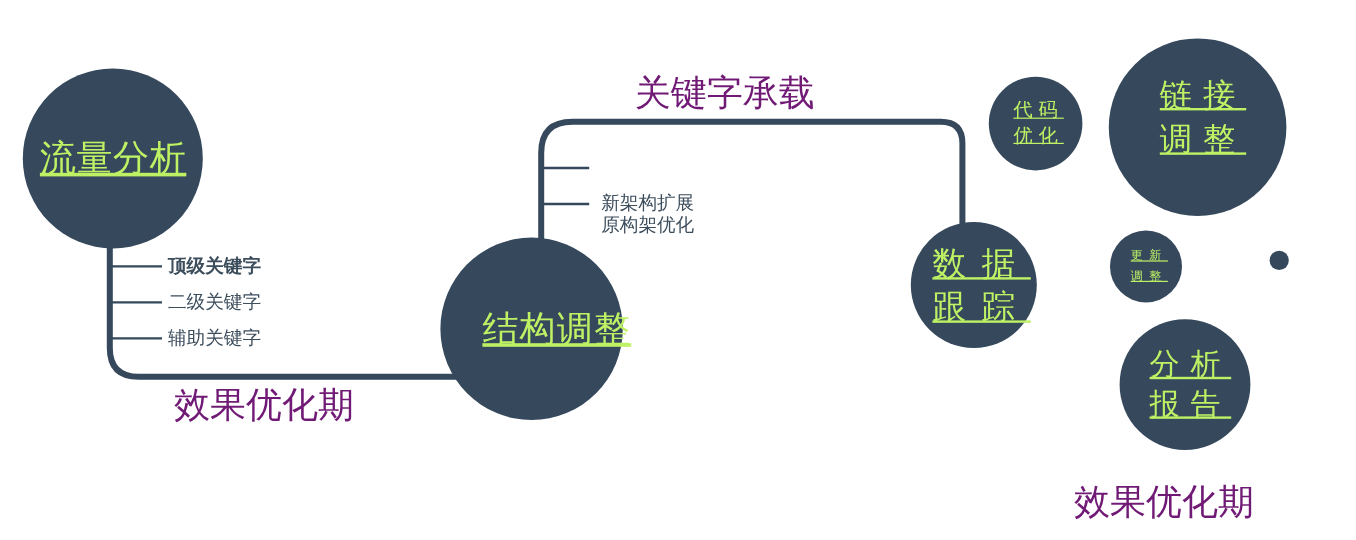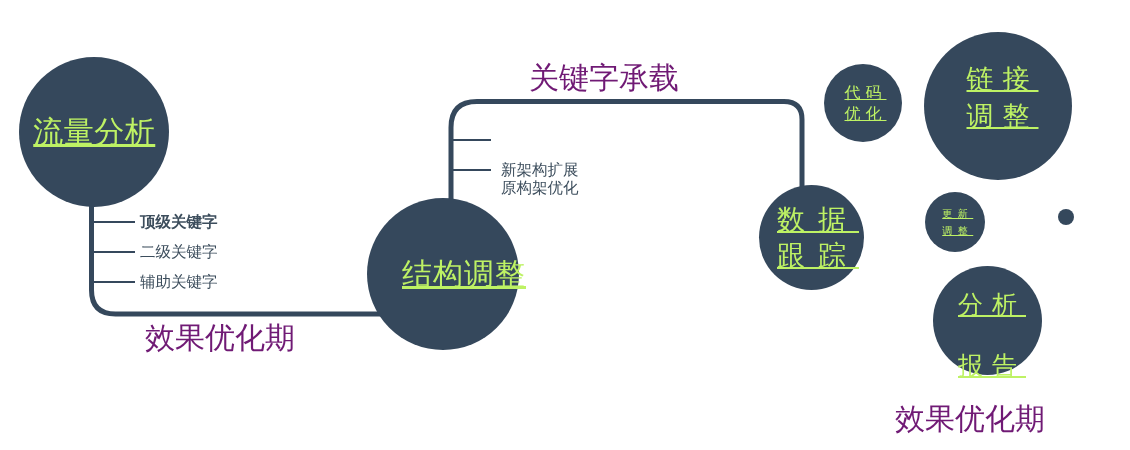--- a/index.html
+++ b/index.html
@@ -40,21 +40,21 @@
   #node-report    { left: 933px; top: 266px; width: 109px; height: 109px; }
   #node-dot       { left: 1058px; top: 209px; width: 16px; height: 16px; }
 
   
   #node-traffic span   { font-size: 30px; letter-spacing: 0.5px; padding-left: 0.5px; }
   #node-structure span { font-size: 30px; letter-spacing: 1px;   padding-left: 1px; margin-left: 41px; }
   #node-tracking span  { font-size: 28px; letter-spacing: 13px;  padding-left: 13px; line-height: 36px; }
   #node-code span      { font-size: 16px; letter-spacing: 5px;   padding-left: 5px;  line-height: 21px; }
   #node-link span      { font-size: 27px; letter-spacing: 9px;   padding-left: 9px;  line-height: 37px; position: relative; top: -8px; }
   #node-update span    { font-size: 10px; letter-spacing: 5.5px; padding-left: 5.5px; line-height: 17.5px; }
-  #node-report span    { font-size: 25px; letter-spacing: 9px;   padding-left: 9px;  line-height: 33px; margin-top: 28px; }
+  #node-report span    { font-size: 25px; letter-spacing: 9px;   padding-left: 9px;  line-height: 33px; }
 
   .edge-label {
     position: absolute;
     color: #701a75;
     font-size: 30px;
     white-space: nowrap;
     transform: translate(-50%, -50%);
   }
   #label-user-base    { left: 220px; top: 338px; }
   #label-keyword-bear { left: 604px; top: 78px; }

